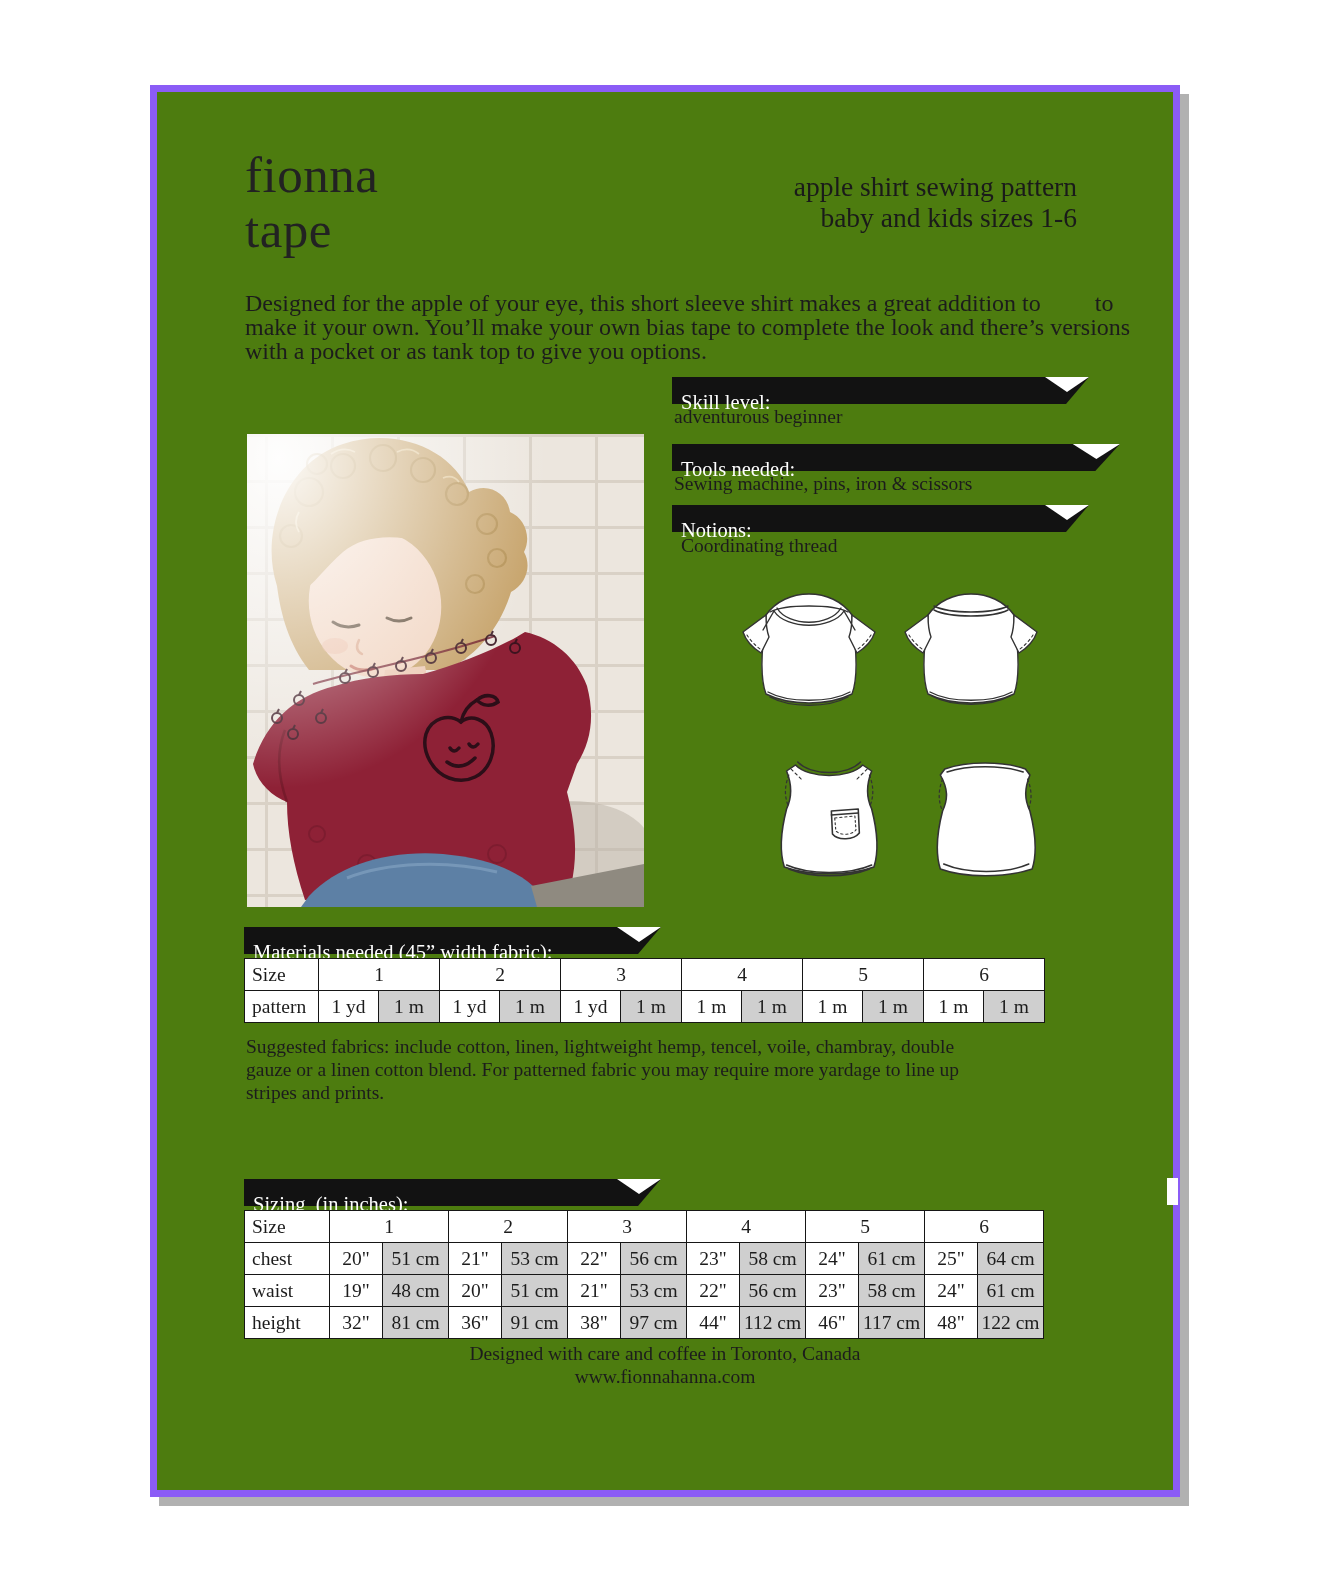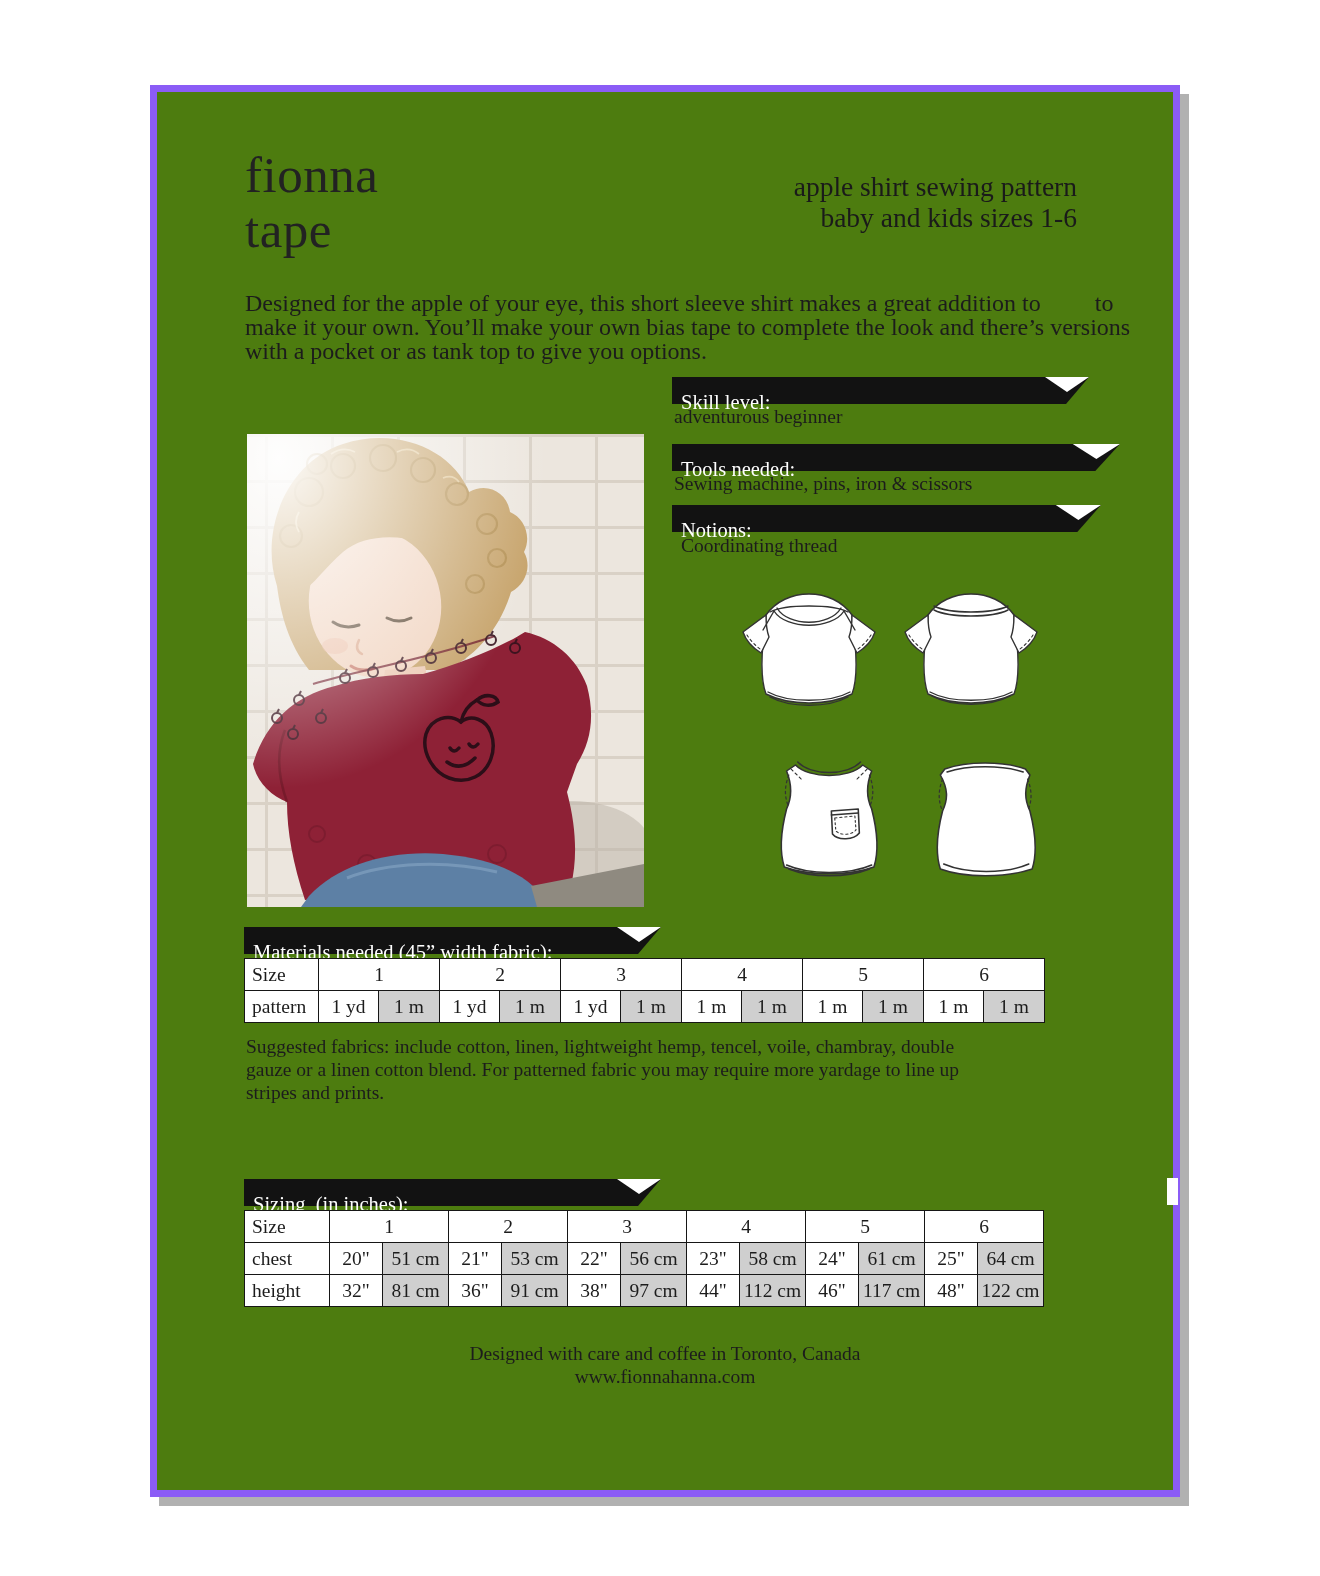--- a/index.html
+++ b/index.html
@@ -191,21 +191,21 @@
 
   <div class="banner" style="left:515px;top:352px;padding-left:31px;">
     <svg class="flag" viewBox="0 0 417 27" preserveAspectRatio="none">
       <path d="M0,0 H417 L394,27 H0 Z" fill="#121212"></path>
       <path d="M373,0 H417 L395,15 Z" fill="#ffffff"></path>
     </svg>
     <span class="banner-label">Tools needed:</span>
   </div>
   <div class="abs info-value" style="left:517px;top:381px;">Sewing machine, pins, iron &amp; scissors</div>
 
-  <div class="banner" style="left:515px;top:413px;padding-left:12px;">
+  <div class="banner" style="left:515px;top:413px;">
     <svg class="flag" viewBox="0 0 417 27" preserveAspectRatio="none">
       <path d="M0,0 H417 L394,27 H0 Z" fill="#121212"></path>
       <path d="M373,0 H417 L395,15 Z" fill="#ffffff"></path>
     </svg>
     <span class="banner-label">Notions:</span>
   </div>
   <div class="abs info-value" style="left:524px;top:443px;">Coordinating thread</div>
 
   <svg class="abs flats" viewBox="0 0 362 336" aria-hidden="true">
     <g fill="#ffffff" stroke="#333333" stroke-width="1.4" stroke-linejoin="round" stroke-linecap="round">
@@ -370,20 +370,35 @@
       <td>22"</td>
       <td class="shade">56 cm</td>
       <td>23"</td>
       <td class="shade">58 cm</td>
       <td>24"</td>
       <td class="shade">61 cm</td>
       <td>25"</td>
       <td class="shade">64 cm</td>
     </tr>
     <tr>
+      <th>waist</th>
+      <td>19"</td>
+      <td class="shade">48 cm</td>
+      <td>20"</td>
+      <td class="shade">51 cm</td>
+      <td>21"</td>
+      <td class="shade">53 cm</td>
+      <td>22"</td>
+      <td class="shade">56 cm</td>
+      <td>23"</td>
+      <td class="shade">58 cm</td>
+      <td>24"</td>
+      <td class="shade">61 cm</td>
+    </tr>
+    <tr>
       <th>height</th>
       <td>32"</td>
       <td class="shade">81 cm</td>
       <td>36"</td>
       <td class="shade">91 cm</td>
       <td>38"</td>
       <td class="shade">97 cm</td>
       <td>44"</td>
       <td class="shade">112 cm</td>
       <td>46"</td>

